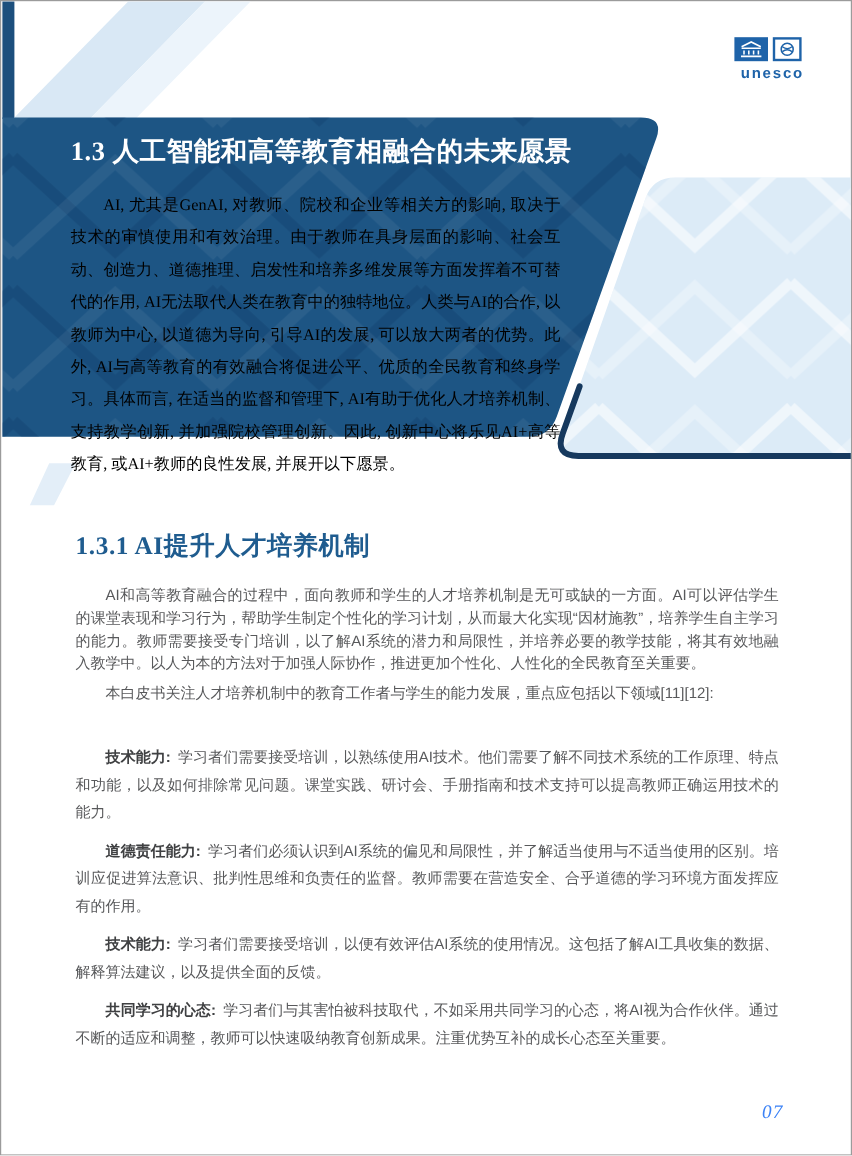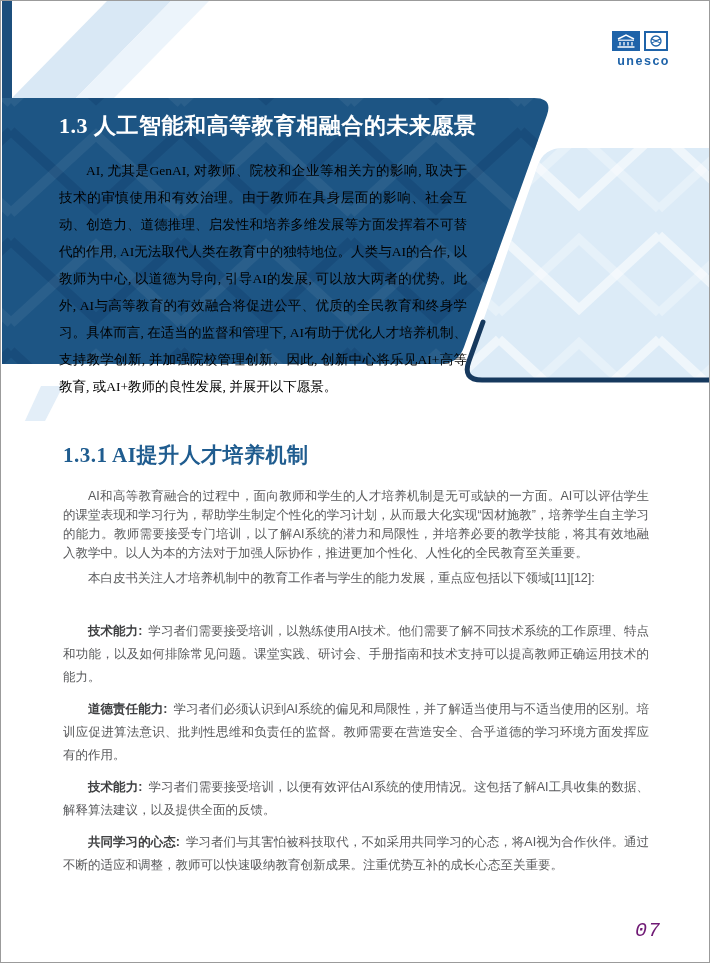--- a/index.html
+++ b/index.html
@@ -47,22 +47,22 @@
   .content p{
     font-size:12.5px;line-height:19px;color:var(--body-gray);
     text-align:justify;text-indent:2em;margin-bottom:6px;
   }
   .content p.note{margin-bottom:32px;}
   .content p.bullet{line-height:23px;margin-bottom:9px;}
   .content p.bullet b{color:#3f4042;margin-right:6px;font-weight:bold;}
   
   .page-num{
     position:absolute;left:634px;top:918px;
-    font-family:Liberation Mono, monospace;
-    font-style:italic;font-size:20px;color:#701a75;letter-spacing:1px;
+    font-family:Liberation Serif, serif;
+    font-style:italic;font-size:16px;color:#3b82f6;letter-spacing:1px;
   }
 </style>
 </head>
 <body>
 
 <div class="page">
 
   <svg class="deco" width="710" height="420" viewBox="0 0 710 420" aria-hidden="true">
     <defs>
       <pattern id="chevLight" width="160" height="104" patternUnits="userSpaceOnUse" patternTransform="translate(18,8)">

